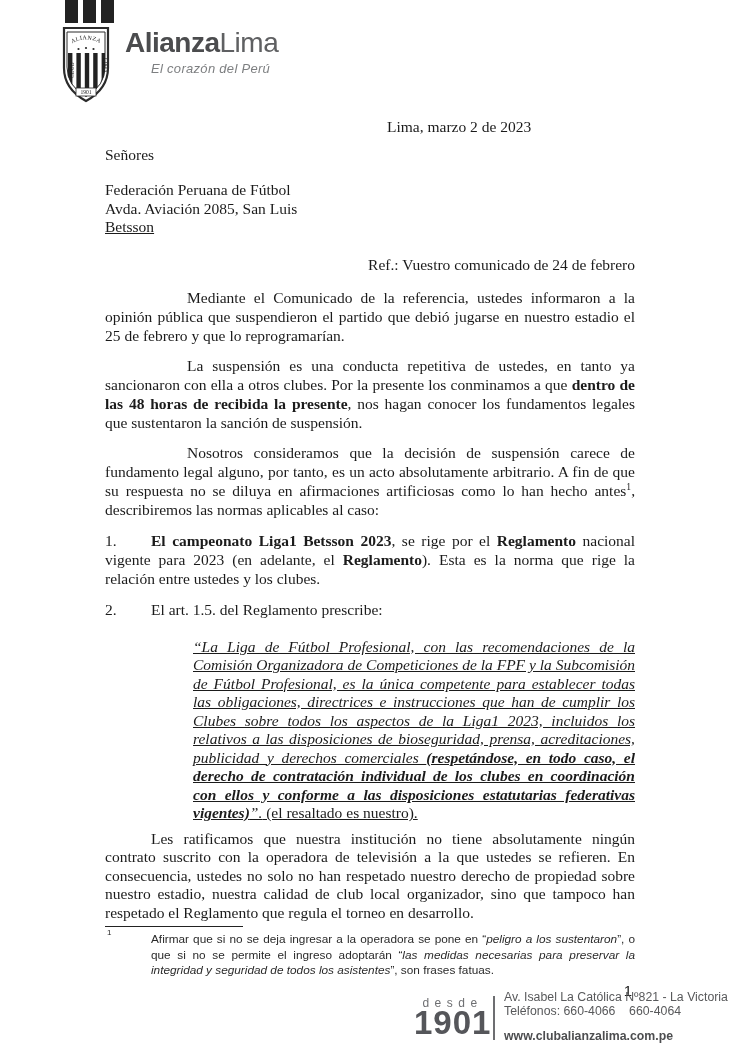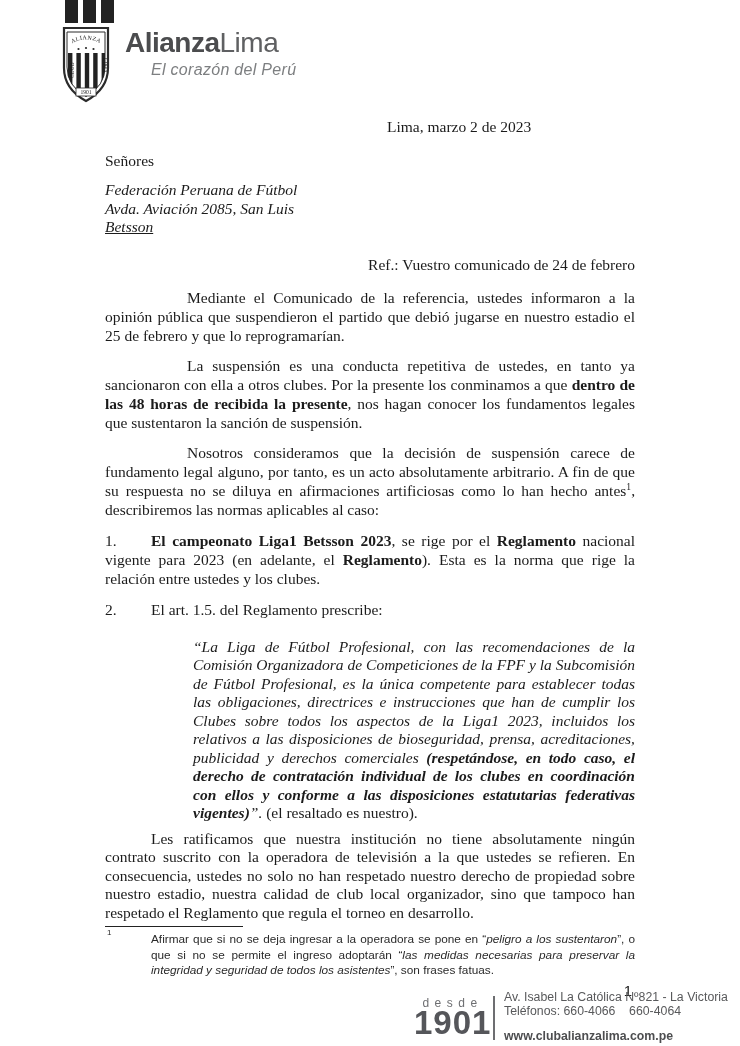--- a/index.html
+++ b/index.html
@@ -19,37 +19,37 @@
     position:absolute;left:63px;top:28px;
     font-family:"Liberation Sans",sans-serif;
     font-size:28px;line-height:30px;letter-spacing:-0.5px;
     white-space:nowrap;
   }
   .wm-bold{font-weight:bold;color:#4b4c4e;}
   .wm-light{font-weight:normal;color:#5f6062;}
   .tagline{
     position:absolute;left:89px;top:61px;
     font-family:"Liberation Sans",sans-serif;
-    font-style:italic;font-size:16px;color:#7d7f81;letter-spacing:0.3px;
+    font-style:italic;font-size:13px;color:#7d7f81;letter-spacing:0.3px;
   }
   
   .content{
     position:absolute;left:105px;top:4px;width:530px;
     font-size:15.5px;line-height:19px;
   }
   .date-line{margin-top:113px;padding-left:282px;white-space:nowrap;}
-  .salutation{margin-top:15px;}
-  .recipient-block{margin-top:11px;line-height:18.5px;font-style:italic;}
+  .salutation{margin-top:9px;}
+  .recipient-block{margin-top:17px;line-height:18.5px;}
   .presente{text-decoration:underline;}
   .ref-line{margin-top:18px;text-align:right;}
   .para{margin:11px 0 0 0;text-align:justify;text-indent:82px;}
   .para-first{margin-top:14px;}
   .list-item{margin:12px 0 0 0;text-align:justify;}
   .item-num{display:inline-block;width:46px;text-indent:0;}
-  .quote{margin:19px 0 0 88px;text-align:justify;line-height:18.5px;}
+  .quote{margin:19px 0 0 88px;text-align:justify;line-height:18.5px;text-decoration:underline;}
   .closing{margin:7px 0 0 0;text-align:justify;text-indent:46px;line-height:18.5px;}
   .b{font-weight:bold;}
   .i{font-style:italic;}
   sup{font-size:0.62em;line-height:0;vertical-align:super;}
   
   .footnote-sep{margin-top:4px;width:138px;border-top:1.6px solid #222;}
   .footnote{
     position:relative;margin-top:5px;
     font-family:"Liberation Sans",sans-serif;
     font-size:11.8px;line-height:15.5px;color:#2a2a2a;

